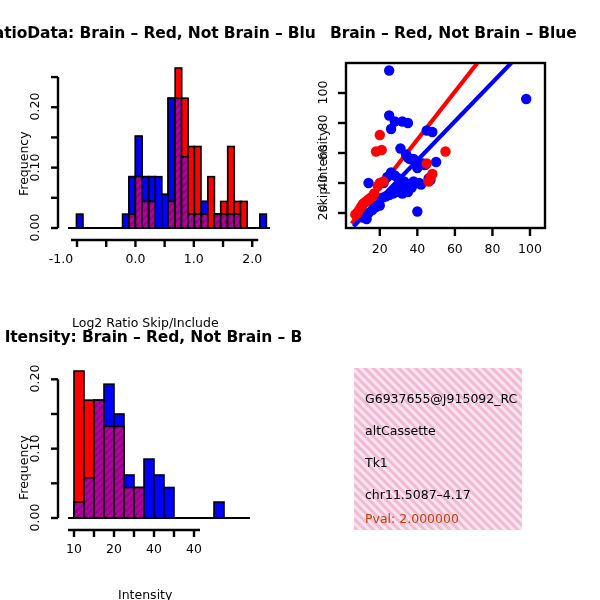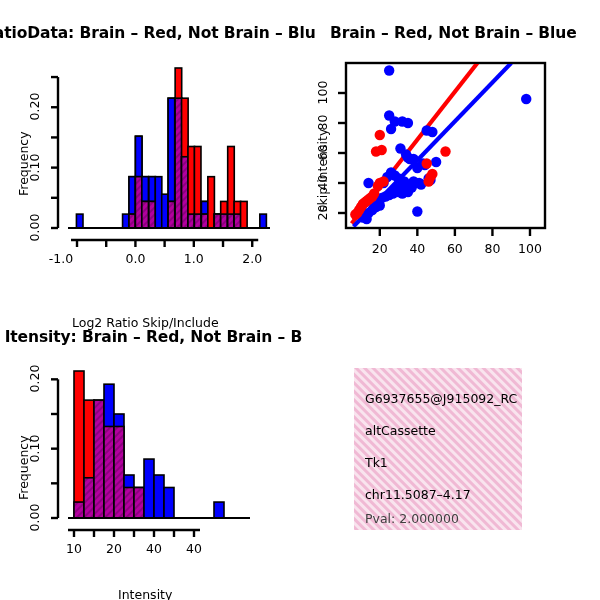--- a/index.html
+++ b/index.html
@@ -64,21 +64,21 @@
     position: absolute;
     left: 0; top: 0; right: 0; bottom: 0;
   }
   .info-line {
     position: absolute;
     font-size: 12.5px;
     white-space: nowrap;
     color: #000000;
     z-index: 2;
   }
-  .info-line.pval { color: #404040; }
+  .info-line.pval { color: #c2410c; }
 </style>
 </head>
 <body>
 
 <div id="root">
 
   <div class="panel" style="left:0; top:0; width:300px; height:310px;">
 
     <div class="plot-title" style="left:-18px; top:24px;">RatioData: Brain – Red, Not Brain – Blu</div>
 

